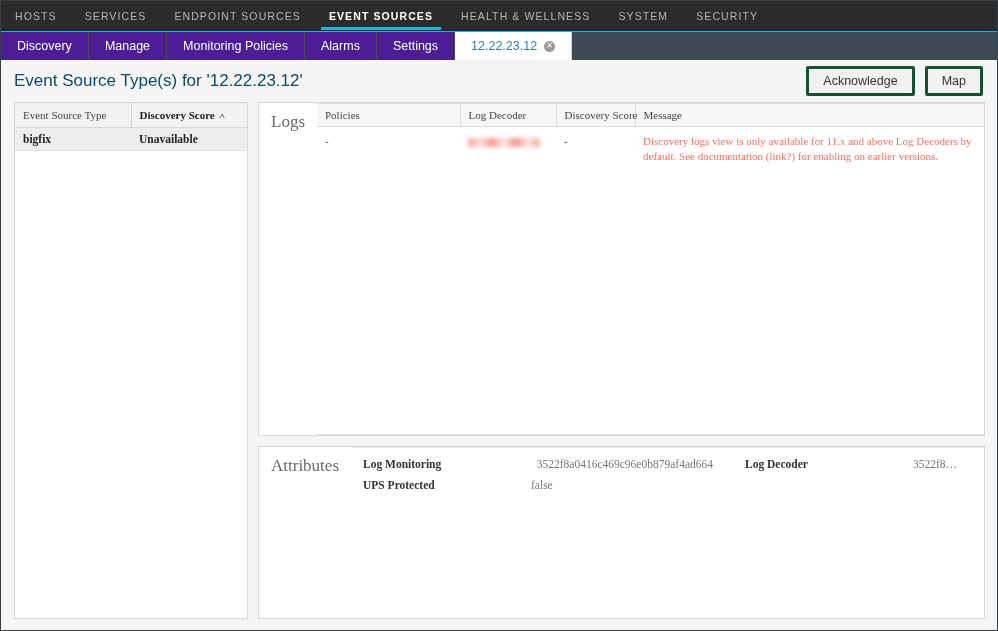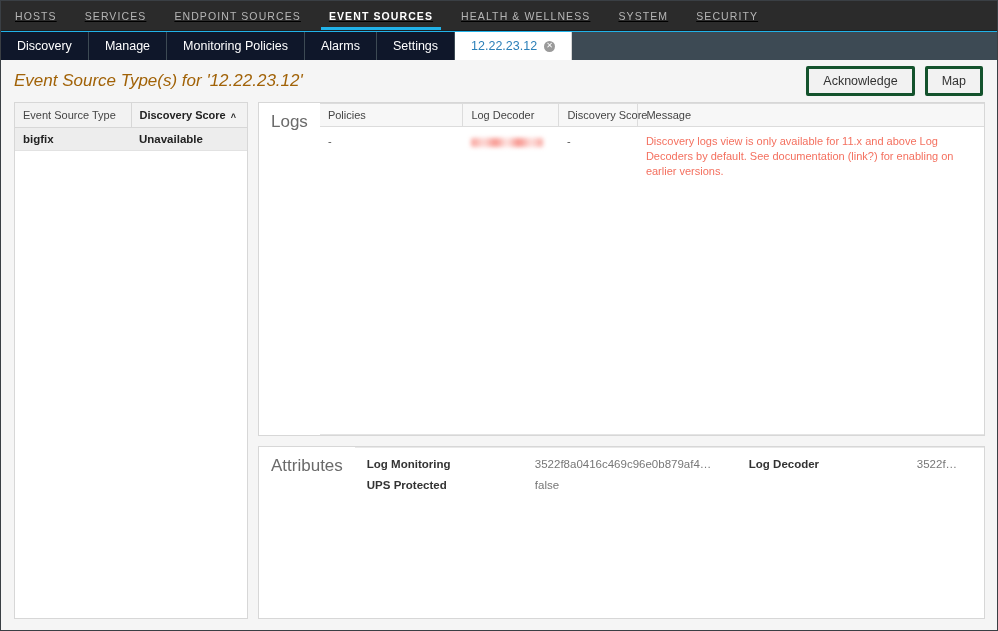--- a/index.html
+++ b/index.html
@@ -23,21 +23,20 @@
   }
 
   
   .topnav {
     height: 30px;
     background: #2b2b2b;
     display: flex;
     align-items: stretch;
     flex: 0 0 auto;
     border-bottom: 1px solid #1c1f21;
-    text-decoration: underline;
   }
   .topnav-item {
     position: relative;
     display: flex;
     align-items: center;
     padding: 0 14px;
     font-size: 10.5px;
     letter-spacing: 1.1px;
     color: #b6b6b6;
     font-weight: normal;
@@ -64,21 +63,21 @@
     align-items: stretch;
     flex: 0 0 auto;
     border-top: 1px solid #21b2e8;
   }
   .subtab {
     display: flex;
     align-items: center;
     padding: 0 16px;
     font-size: 12.5px;
     color: #ffffff;
-    background: #0f172a;
+    background: #4c1d95;
     border-right: 1px solid #3d4a54;
     cursor: pointer;
     white-space: nowrap;
   }
   .subtab.active {
     background: #ffffff;
     color: #2a7fb8;
     border-right: 1px solid #d5d5d5;
   }
   .subtab .close-ico {
@@ -99,24 +98,23 @@
   .page-header {
     flex: 0 0 auto;
     height: 42px;
     display: flex;
     align-items: center;
     padding: 0 14px 0 13px;
     background: #f5f5f5;
   }
   .page-title {
     font-size: 17px;
-    color: #a16207;
+    color: #0c4a6e;
     font-weight: normal;
     white-space: nowrap;
-    font-style: italic;
   }
   .header-actions {
     margin-left: auto;
     display: flex;
     gap: 10px;
   }
   .btn {
     background: #f2f2f2;
     border: 3px solid #14532d;
     border-radius: 2px;
@@ -128,20 +126,21 @@
     white-space: nowrap;
   }
 
   
   .body-wrap {
     flex: 1 1 auto;
     display: flex;
     padding: 0 12px 11px 13px;
     gap: 10px;
     min-height: 0;
+    font-family: Liberation Serif, serif;
   }
 
   
   .left-panel {
     width: 234px;
     flex: 0 0 234px;
     background: #ffffff;
     border: 1px solid #d7d7d7;
     display: flex;
     flex-direction: column;

